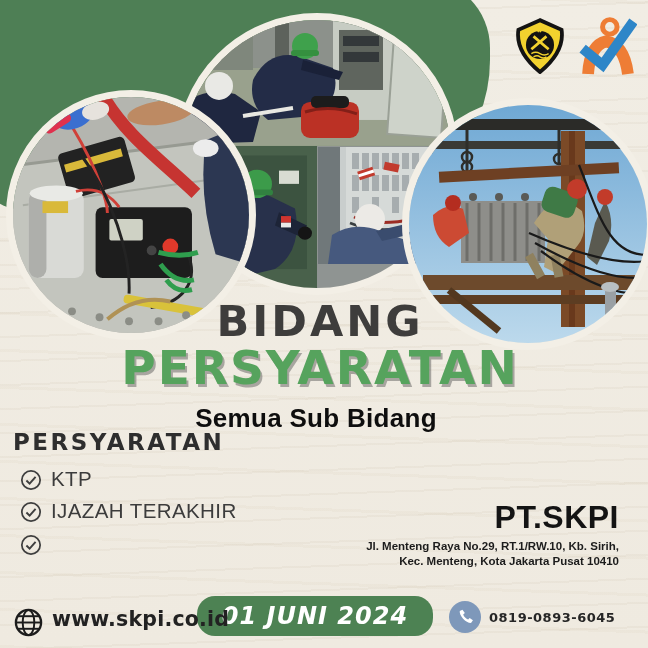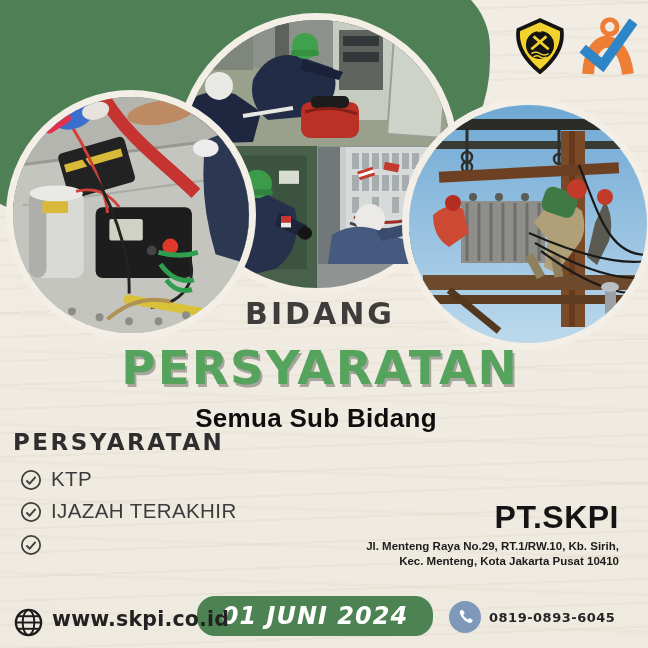--- a/index.html
+++ b/index.html
@@ -32,21 +32,21 @@
   .cc-br  { position:absolute; left:50%; top:47%; width:50%; height:53%; background:#8f9492; }
 
   
   .logo { position:absolute; z-index:6; }
   .logo-esdm  { left:513px; top:18px; width:54px; height:56px; }
   .logo-check { left:579px; top:16px; width:58px; height:60px; }
 
   
   .title-1 {
     position:absolute; left:0; top:296px; width:640px; text-align:center; z-index:6;
-    font-family:"DejaVu Sans", sans-serif; font-weight:800; font-size:30px;
+    font-family:"DejaVu Sans", sans-serif; font-weight:800; font-size:43px;
     letter-spacing:3px; color:#3e3d3c;
   }
   .title-2 {
     position:absolute; left:0; top:340px; width:640px; text-align:center; z-index:6;
     font-family:"DejaVu Sans", sans-serif; font-weight:800; font-size:47px;
     letter-spacing:2px; color:#56a35d; text-shadow:2px 3px 0 rgba(80,80,80,0.45);
   }
   .subtitle {
     position:absolute; left:0; top:403px; width:632px; text-align:center; z-index:6;
     font-weight:700; font-size:26px; color:#0e0e0e; letter-spacing:0.3px;

